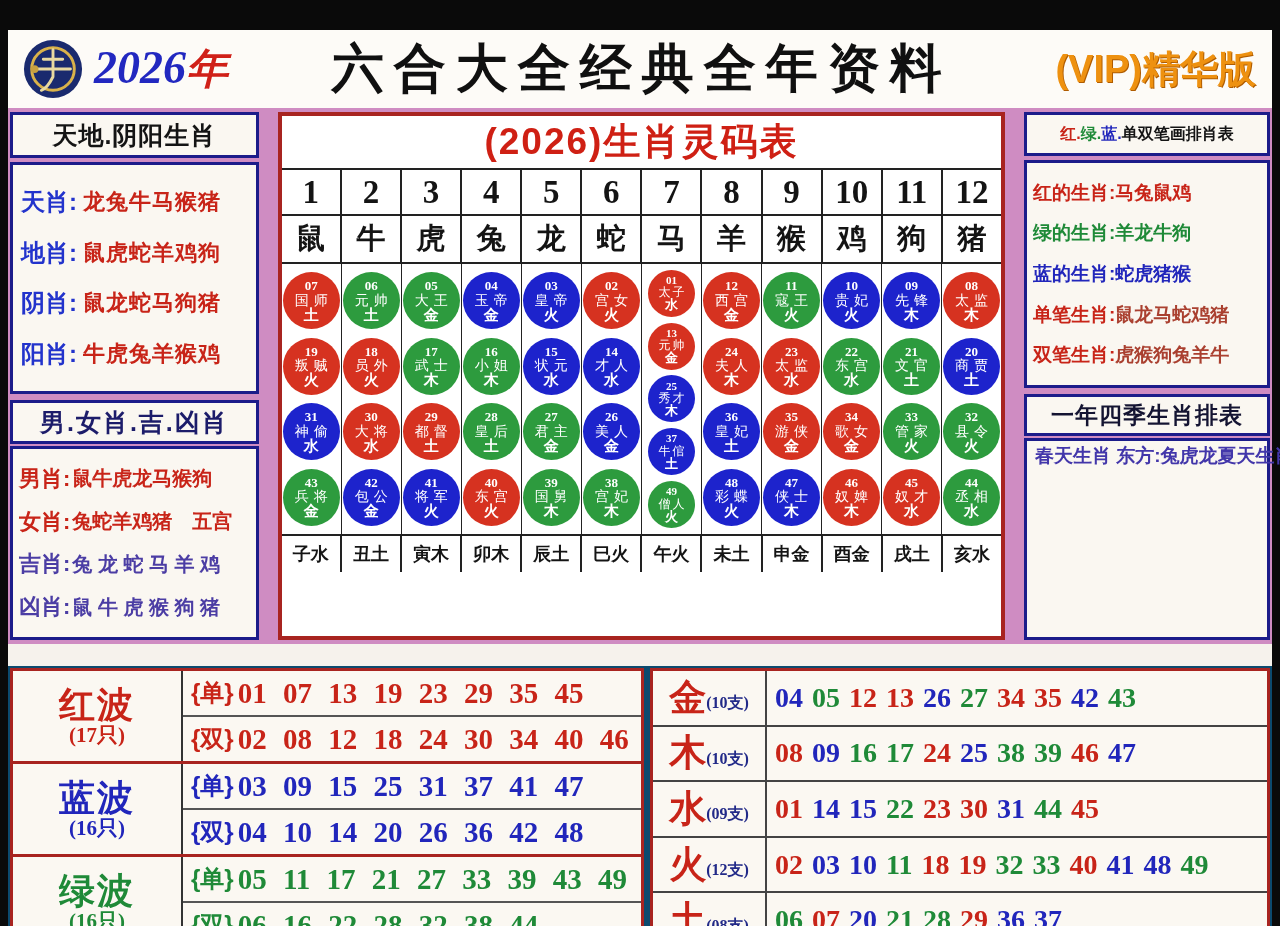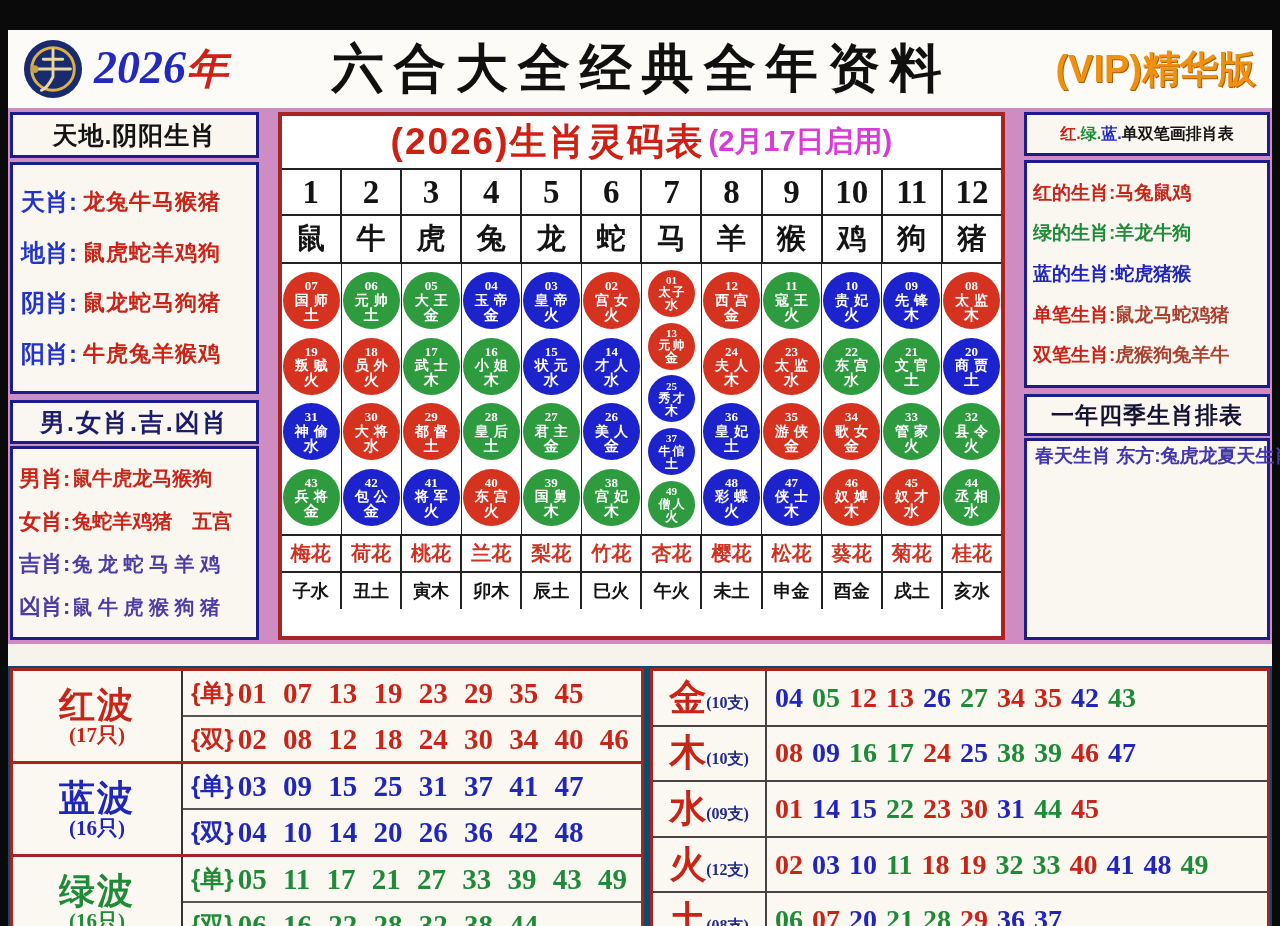--- a/index.html
+++ b/index.html
@@ -61,21 +61,21 @@
   .row-nums .cell{font-family:"Liberation Serif",serif;font-size:33px;font-weight:600;color:#141414;}
   .row-zodiac{height:46px;border-top:2px solid #222;border-bottom:2px solid #222;}
   .row-zodiac .cell{font-weight:900;font-size:29px;color:#141414;}
   .balls-area{height:270px;display:flex;}
   .ball-col{flex:1;display:flex;flex-direction:column;align-items:center;justify-content:space-evenly;
             border-right:1px solid #222;}
   .ball-col:last-child{border-right:none;}
   .ball{border-radius:50%;color:#fff;display:flex;flex-direction:column;align-items:center;
         justify-content:center;width:57px;height:57px;line-height:1.02;}
   .ball .bn{font-family:"Liberation Serif",serif;font-weight:700;font-size:13px;}
-  .ball .bt{font-weight:700;font-size:14px;letter-spacing:5px;text-indent:5px;white-space:nowrap;}
+  .ball .bt{font-weight:400;font-size:14px;letter-spacing:5px;text-indent:5px;white-space:nowrap;}
   .ball .be{font-weight:700;font-size:15px;}
   .ball.red{background:#d63220;}
   .ball.blue{background:#1d23cc;}
   .ball.green{background:#2d9b3e;}
   .ball-col.five .ball{width:47px;height:47px;}
   .ball-col.five .bn{font-size:11px;}
   .ball-col.five .bt{font-size:12px;letter-spacing:2px;text-indent:2px;}
   .ball-col.five .be{font-size:13px;}
   .row-flowers{height:35px;border-top:2px solid #222;}
   .row-flowers .cell{font-weight:900;font-size:20px;color:#cc3322;}
@@ -160,21 +160,20 @@
           <div class="lp-row"><span class="lp-label c-red">男肖:</span><span class="lp-value c-red">鼠牛虎龙马猴狗</span></div>
           <div class="lp-row"><span class="lp-label c-red">女肖:</span><span class="lp-value c-red">兔蛇羊鸡猪　五宫</span></div>
           <div class="lp-row"><span class="lp-label c-purple">吉肖:</span><span class="lp-value c-purple">兔 龙 蛇 马 羊 鸡</span></div>
           <div class="lp-row"><span class="lp-label c-purple">凶肖:</span><span class="lp-value c-purple">鼠 牛 虎 猴 狗 猪</span></div>
         </div>
     </div>
 
     <div class="center">
       <div class="ctitle">
         <span class="t1">(2026)生肖灵码表</span>
-        <span class="t2">(2月17日启用)</span>
       </div>
       <div class="crow row-nums">
           <div class="cell">1</div>
           <div class="cell">2</div>
           <div class="cell">3</div>
           <div class="cell">4</div>
           <div class="cell">5</div>
           <div class="cell">6</div>
           <div class="cell">7</div>
           <div class="cell">8</div>
@@ -461,34 +460,20 @@
               <span class="bt">县令</span>
               <span class="be">火</span>
             </div>
             <div class="ball green">
               <span class="bn">44</span>
               <span class="bt">丞相</span>
               <span class="be">水</span>
             </div>
           </div>
         </div>
-      <div class="crow row-flowers">
-          <div class="cell">梅花</div>
-          <div class="cell">荷花</div>
-          <div class="cell">桃花</div>
-          <div class="cell">兰花</div>
-          <div class="cell">梨花</div>
-          <div class="cell">竹花</div>
-          <div class="cell">杏花</div>
-          <div class="cell">樱花</div>
-          <div class="cell">松花</div>
-          <div class="cell">葵花</div>
-          <div class="cell">菊花</div>
-          <div class="cell">桂花</div>
-        </div>
       <div class="crow row-branches">
           <div class="cell">子水</div>
           <div class="cell">丑土</div>
           <div class="cell">寅木</div>
           <div class="cell">卯木</div>
           <div class="cell">辰土</div>
           <div class="cell">巳火</div>
           <div class="cell">午火</div>
           <div class="cell">未土</div>
           <div class="cell">申金</div>

